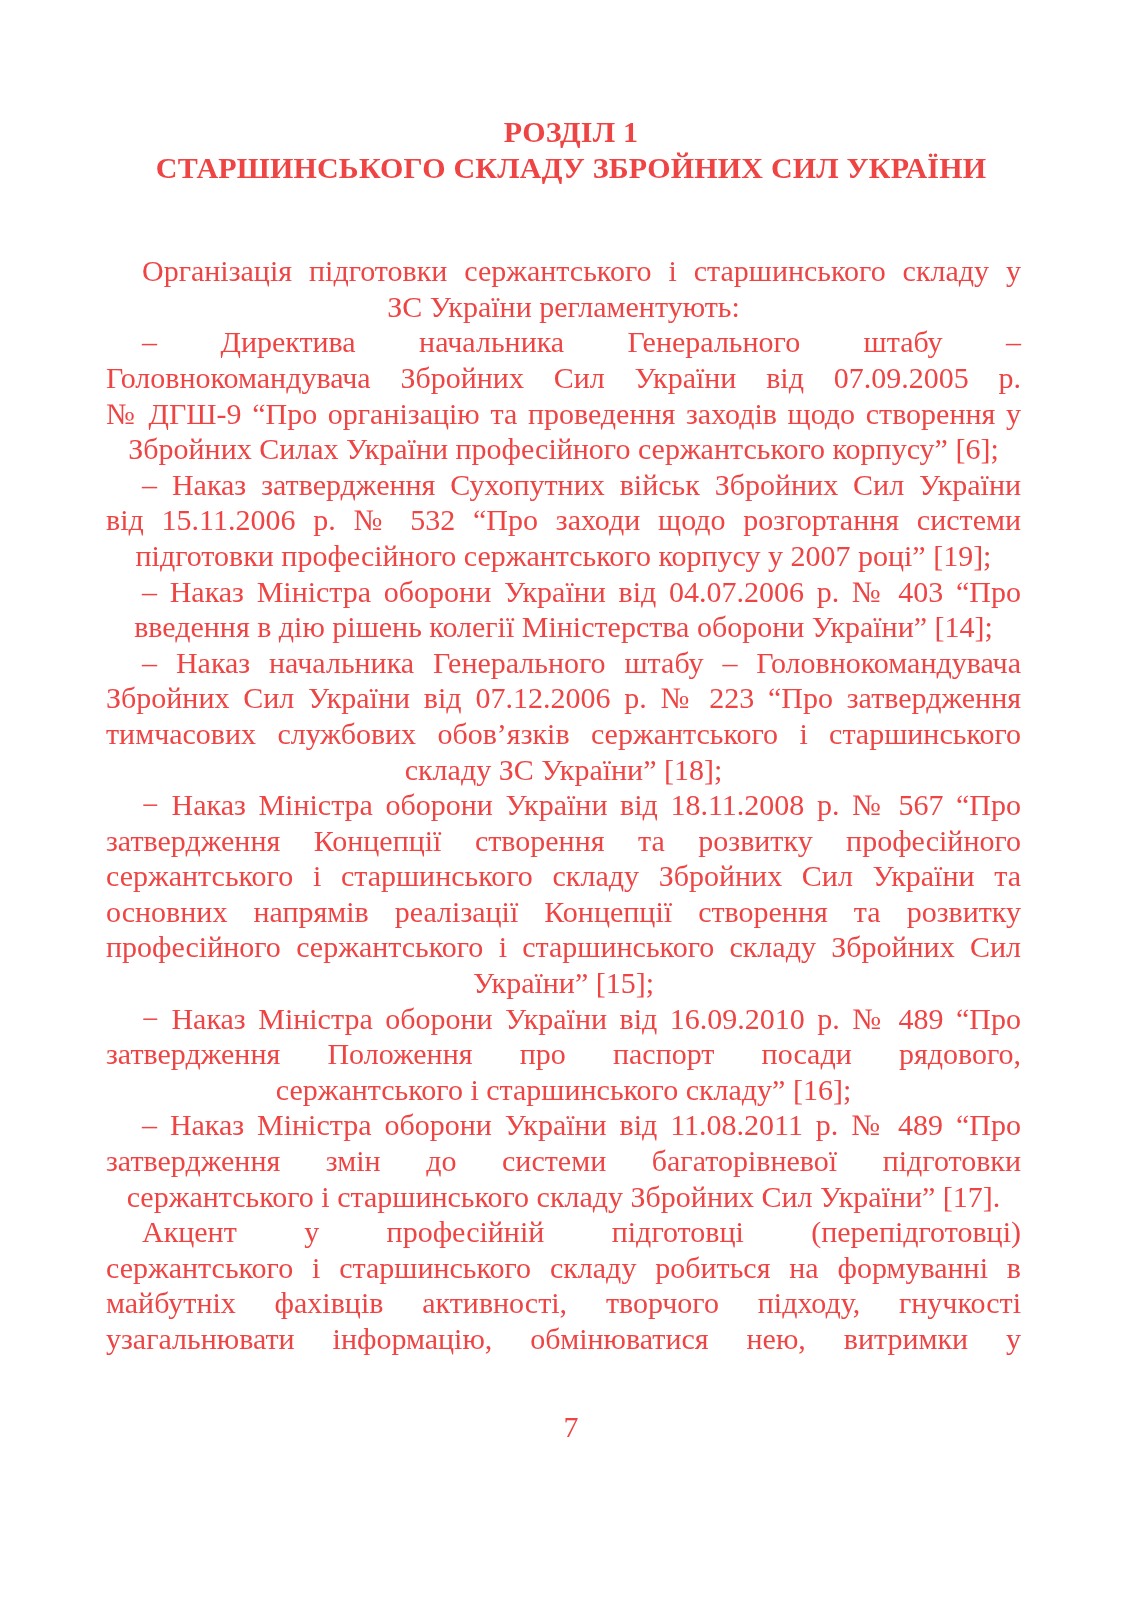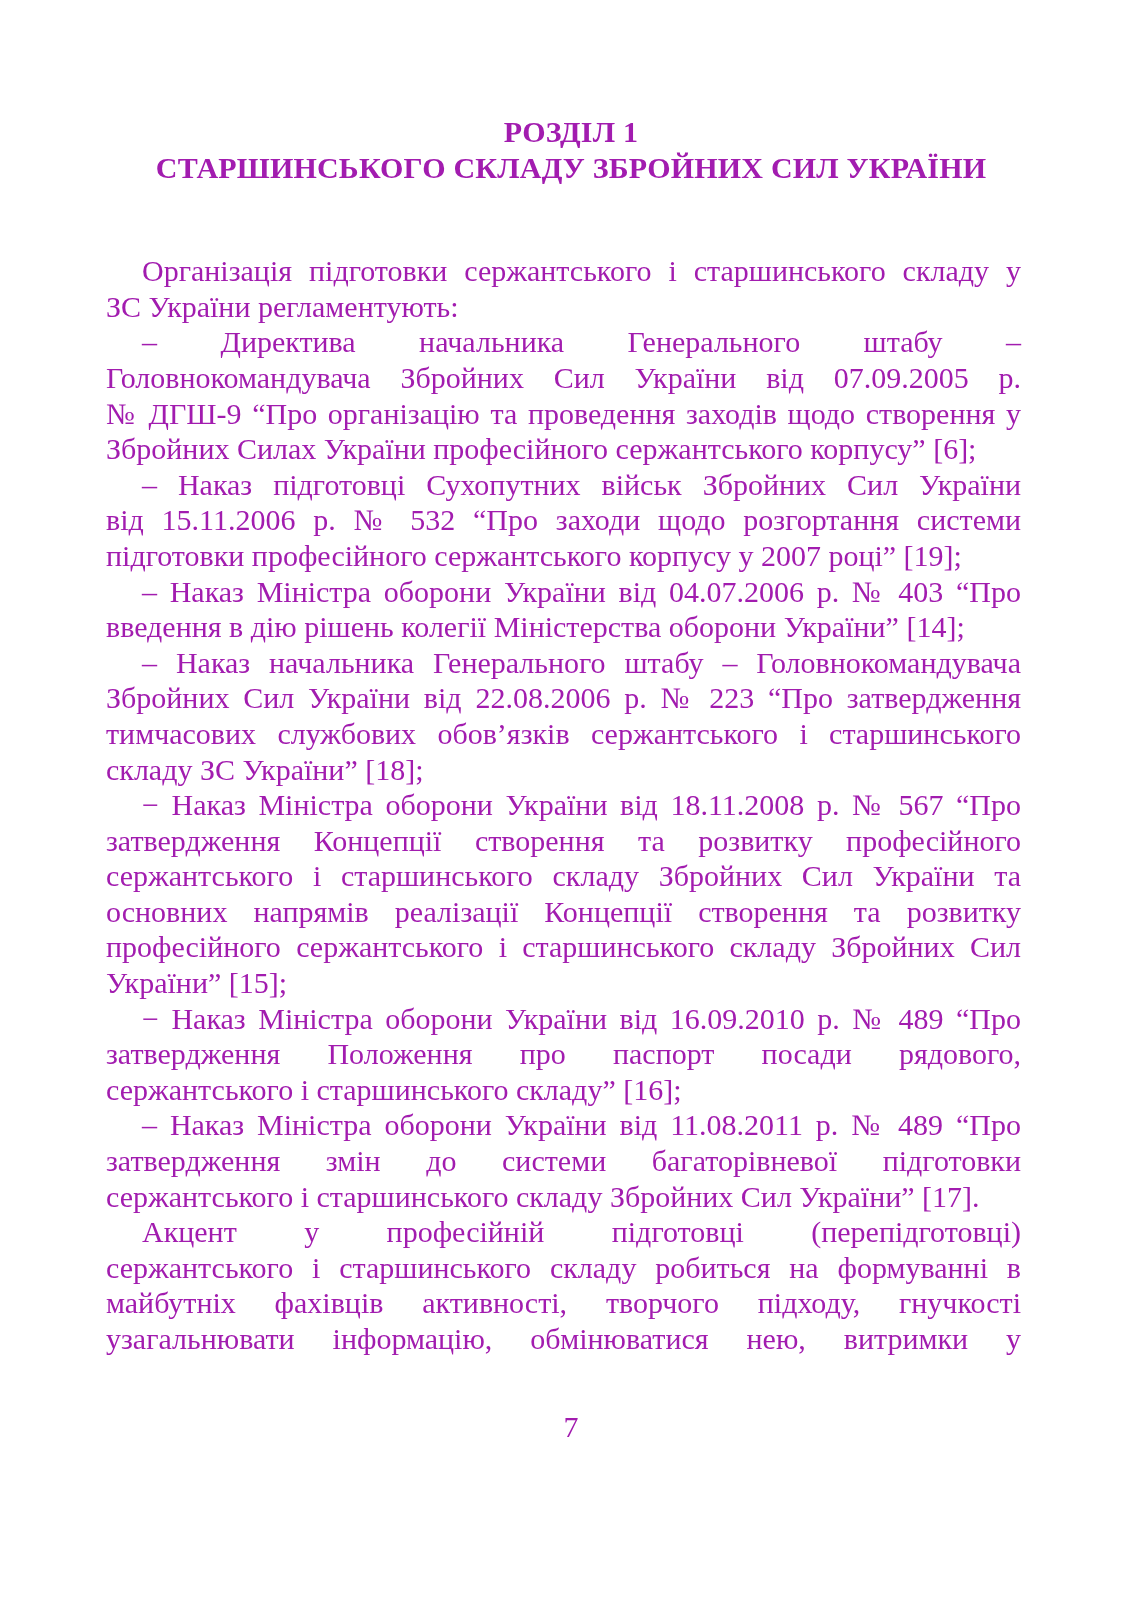--- a/index.html
+++ b/index.html
@@ -5,21 +5,21 @@
   html, body {
     margin: 0;
     padding: 0;
     background: #ffffff;
   }
   .page {
     position: relative;
     width: 1142px;
     height: 1614px;
     background: #ffffff;
-    color: #a21caf;
+    color: #ef4444;
     font-family: "Liberation Serif", "DejaVu Serif", serif;
     overflow: hidden;
     box-sizing: border-box;
   }
   .title {
     margin: 114px 0 0 0;
     padding: 0 80px;
     font-size: 30px;
     line-height: 35.6px;
     font-weight: bold;
@@ -28,21 +28,21 @@
   }
   .body-text {
     margin-top: 68px;
     margin-left: 106px;
     width: 915px;
     font-size: 30px;
     line-height: 35.6px;
   }
   .line {
     height: 35.6px;
-    text-align: left;
+    text-align: center;
     white-space: nowrap;
   }
   .line.just {
     white-space: normal;
     text-align: justify;
     text-align-last: justify;
   }
   .line.ind {
     text-indent: 36px;
   }
@@ -64,27 +64,27 @@
     <div>СТАРШИНСЬКОГО СКЛАДУ ЗБРОЙНИХ СИЛ УКРАЇНИ</div>
   </div>
 
   <div class="body-text" id="body-text">
       <div class="line just ind">Організація підготовки сержантського і старшинського складу у</div>
       <div class="line">ЗС України регламентують:</div>
       <div class="line just ind">– Директива начальника Генерального штабу –</div>
       <div class="line just">Головнокомандувача Збройних Сил України від 07.09.2005 р.</div>
       <div class="line just">№ ДГШ-9 “Про організацію та проведення заходів щодо створення у</div>
       <div class="line">Збройних Силах України професійного сержантського корпусу” [6];</div>
-      <div class="line just ind">– Наказ підготовці Сухопутних військ Збройних Сил України</div>
+      <div class="line just ind">– Наказ затвердження Сухопутних військ Збройних Сил України</div>
       <div class="line just">від 15.11.2006 р. № 532 “Про заходи щодо розгортання системи</div>
       <div class="line">підготовки професійного сержантського корпусу у 2007 році” [19];</div>
       <div class="line just ind">– Наказ Міністра оборони України від 04.07.2006 р. № 403 “Про</div>
       <div class="line">введення в дію рішень колегії Міністерства оборони України” [14];</div>
       <div class="line just ind">– Наказ начальника Генерального штабу – Головнокомандувача</div>
-      <div class="line just">Збройних Сил України від 22.08.2006 р. № 223 “Про затвердження</div>
+      <div class="line just">Збройних Сил України від 07.12.2006 р. № 223 “Про затвердження</div>
       <div class="line just">тимчасових службових обов’язків сержантського і старшинського</div>
       <div class="line">складу ЗС України” [18];</div>
       <div class="line just ind">− Наказ Міністра оборони України від 18.11.2008 р. № 567 “Про</div>
       <div class="line just">затвердження Концепції створення та розвитку професійного</div>
       <div class="line just">сержантського і старшинського складу Збройних Сил України та</div>
       <div class="line just">основних напрямів реалізації Концепції створення та розвитку</div>
       <div class="line just">професійного сержантського і старшинського складу Збройних Сил</div>
       <div class="line">України” [15];</div>
       <div class="line just ind">− Наказ Міністра оборони України від 16.09.2010 р. № 489 “Про</div>
       <div class="line just">затвердження Положення про паспорт посади рядового,</div>

